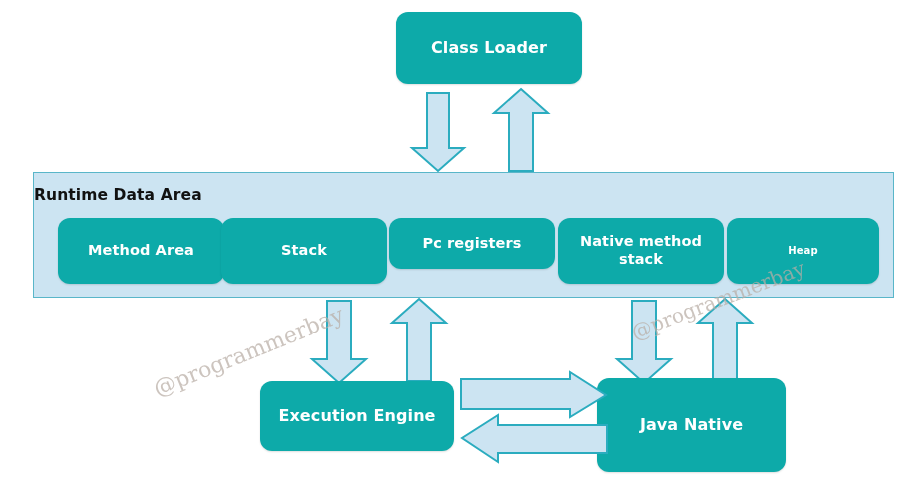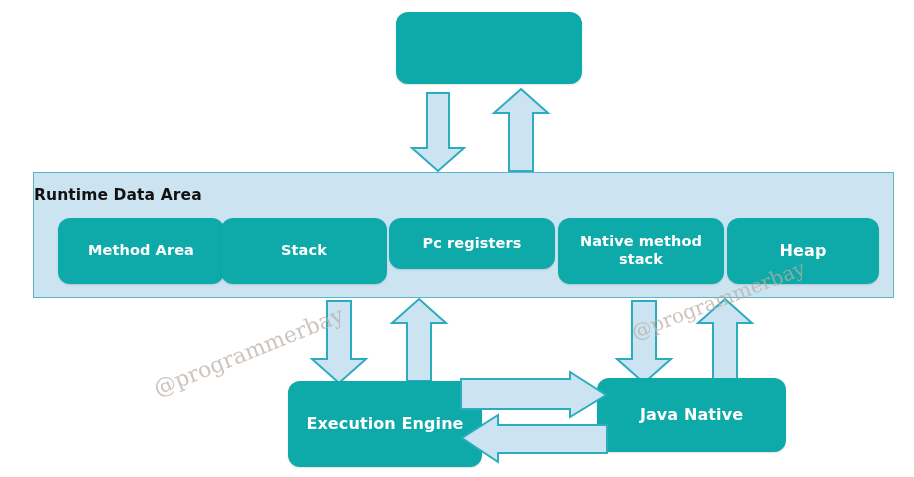--- a/index.html
+++ b/index.html
@@ -76,20 +76,21 @@
     transform-origin: left top;
   }
 </style>
 </head>
 <body>
 
 <div id="canvas">
 
   <div class="tealbox" style="left:396px; top:12px; width:186px; height:72px; font-size:16px;">
     <div>
+      <div>Class Loader</div>
     </div>
   </div>
 
   <div class="arrow" style="left:410px; top:92px; width:56px; height:80px;">
     <svg width="56" height="80" viewBox="0 0 56 80">
       <path d="M 17 1 L 39 1 L 39 56 L 54 56 L 28 79 L 2 56 L 17 56 Z"></path>
     </svg>
   </div>
 
   <div class="arrow" style="left:492px; top:88px; width:58px; height:84px;">
@@ -114,21 +115,21 @@
     <span>Pc registers</span>
   </div>
 
   <div class="tealbox" style="left:558px; top:218px; width:166px; height:66px; font-size:14.5px;">
     <div>
       <div>Native method</div>
       <div>stack</div>
     </div>
   </div>
 
-  <div class="tealbox" style="left:727px; top:218px; width:152px; height:66px; font-size:16px;text-align:center;">
+  <div class="tealbox" style="left:727px; top:218px; width:152px; height:66px; font-size:10px;text-align:center;">
     <span>Heap</span>
   </div>
 
   <div class="arrow" style="left:310px; top:300px; width:58px; height:84px;">
     <svg width="58" height="84" viewBox="0 0 58 84">
       <path d="M 17 1 L 41 1 L 41 59 L 56 59 L 29 83 L 2 59 L 17 59 Z"></path>
     </svg>
   </div>
 
   <div class="arrow" style="left:390px; top:298px; width:58px; height:84px;">
@@ -142,25 +143,25 @@
       <path d="M 17 1 L 41 1 L 41 59 L 56 59 L 29 83 L 2 59 L 17 59 Z"></path>
     </svg>
   </div>
 
   <div class="arrow" style="left:696px; top:298px; width:58px; height:84px;">
     <svg width="58" height="84" viewBox="0 0 58 84">
       <path d="M 29 1 L 56 25 L 41 25 L 41 83 L 17 83 L 17 25 L 2 25 Z"></path>
     </svg>
   </div>
 
-  <div class="tealbox" style="left:288px; top:381px; width:194px; height:86px; font-size:16px;">
+  <div class="tealbox" style="left:260px; top:381px; width:194px; height:70px; font-size:16px;">
     <span>Execution Engine</span>
   </div>
 
-  <div class="tealbox" style="left:597px; top:378px; width:189px; height:74px; font-size:16px;text-align:center;">
+  <div class="tealbox" style="left:597px; top:378px; width:189px; height:94px; font-size:16px;text-align:center;">
     <div>
       <div>Java Native</div>
     </div>
   </div>
 
   <div class="arrow" style="left:460px; top:371px; width:148px; height:48px;">
     <svg width="148" height="48" viewBox="0 0 148 48">
       <path d="M 1 8 L 110 8 L 110 1 L 146 24 L 110 46 L 110 38 L 1 38 Z"></path>
     </svg>
   </div>

